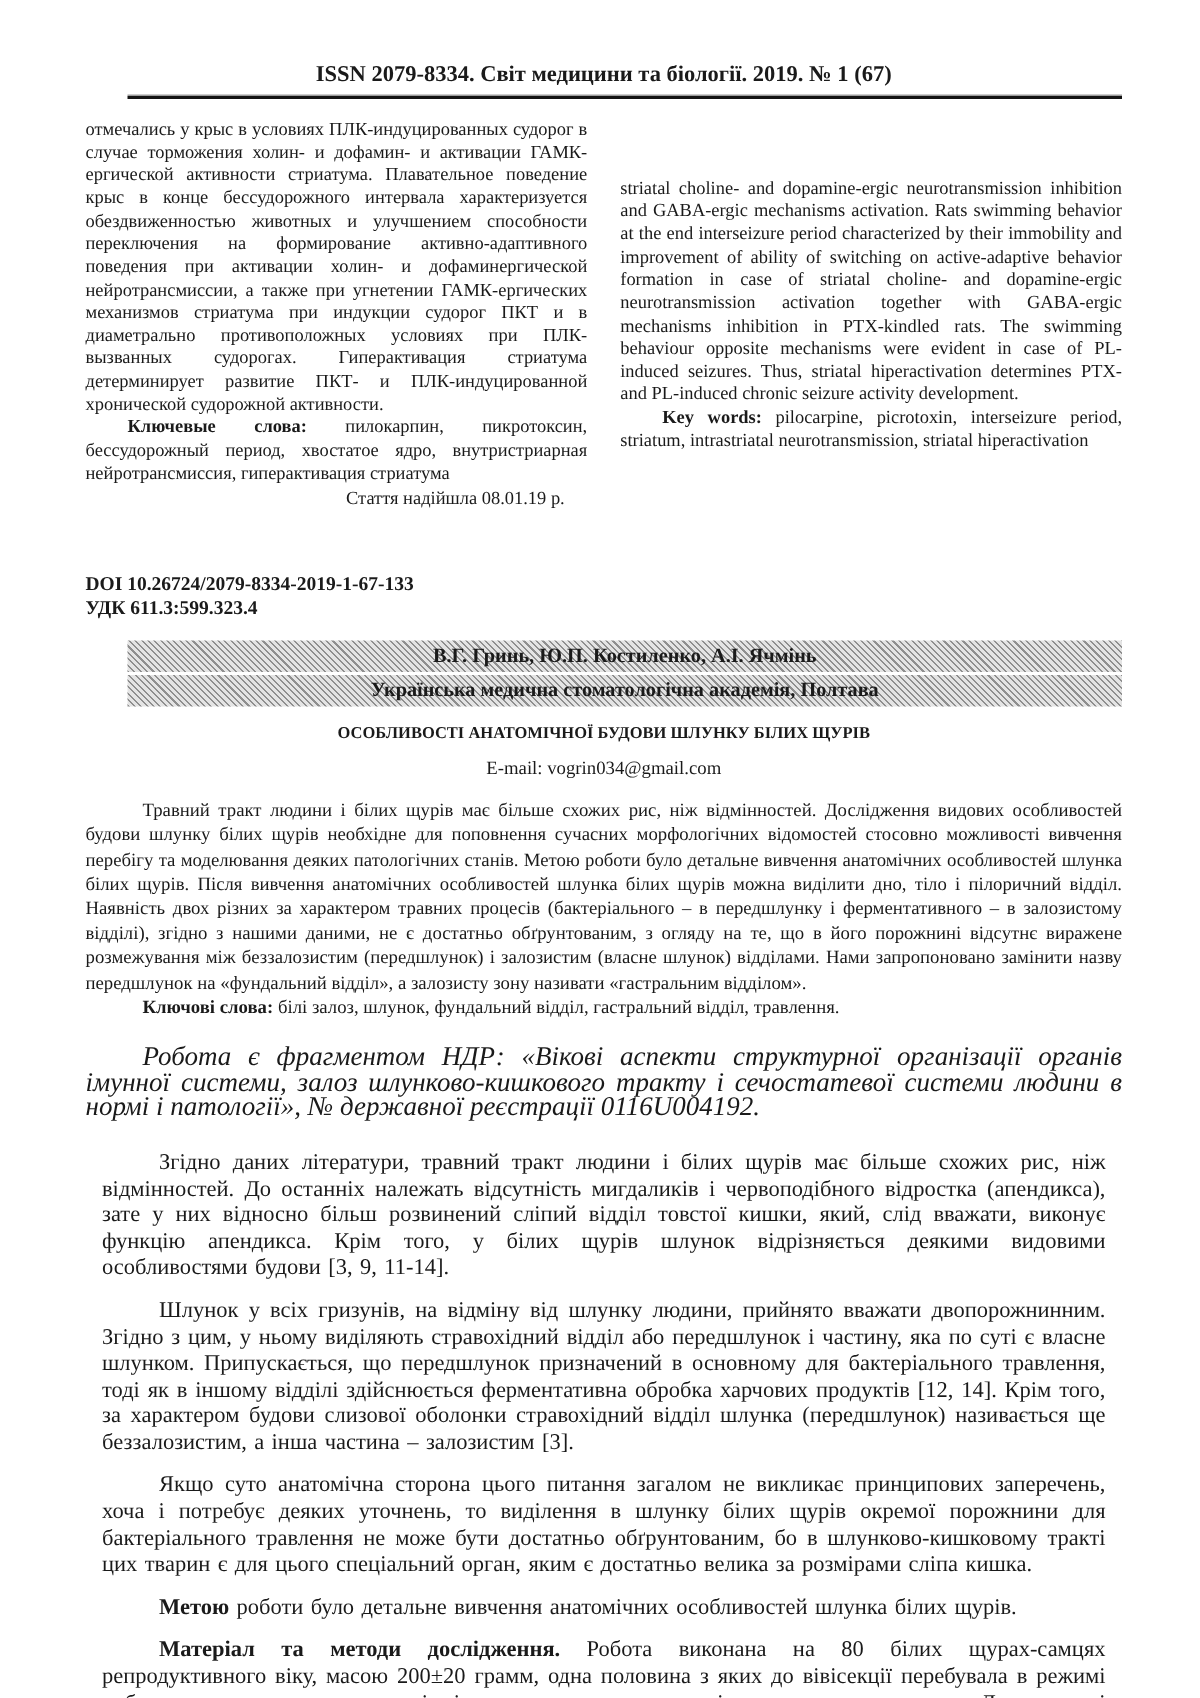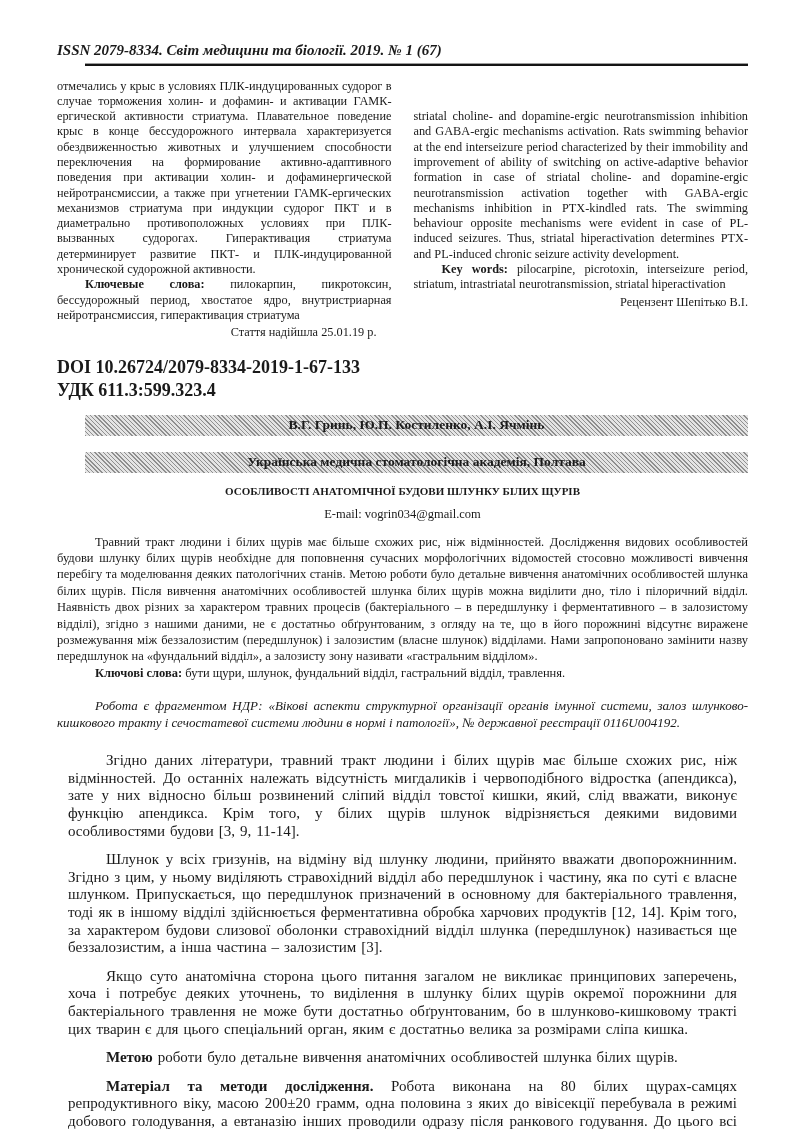--- a/index.html
+++ b/index.html
@@ -9,87 +9,86 @@
     margin:0 auto;
     background:#ffffff;
     color:#1a1a1a;
     font-family:"Liberation Serif", serif;
     box-sizing:border-box;
     padding:42px 52px 0 57px;
     overflow:hidden;
     display:flex;flex-direction:column;
   }
   .running-head{
-    text-align:left;
-    font-weight:bold;font-style:italic;
+    text-align:center;
+    font-weight:bold;
     font-size:15px;line-height:1.1;
   }
   .head-rule{
     margin-left:28px;margin-top:4px;
     height:1px;
     border-top:1px solid #9c9c9c;
     border-bottom:2.5px solid #141414;
   }
   .resume-columns{
     display:flex;gap:22px;
     margin-top:13px;
     align-items:center;
   }
   .resume-col{flex:1;font-size:12.3px;line-height:15.3px;}
   .resume-col p{margin:0;}
   .just{text-align:justify;}
   .kw-indent{text-indent:28px;}
   .received{text-align:right;padding-right:15px;margin-top:2px !important;}
   .reviewer{text-align:right;margin-top:2px !important;}
-  .ids{margin-top:15px;font-weight:bold;font-size:18px;line-height:1.28;}
+  .ids{margin-top:40px;font-weight:bold;font-size:13px;line-height:1.28;}
   .authors-block{margin-top:13px;}
   .hatch-bar{
     margin-left:28px;
     background:repeating-linear-gradient(45deg,#8f8f8f 0,#8f8f8f 1px,#e4e4e4 1px,#e4e4e4 3px);
     text-align:center;font-weight:bold;font-size:13.5px;
     padding:2px 0 3px 0;
   }
-  .hatch-bar + .hatch-bar{margin-top:16px;}
+  .hatch-bar + .hatch-bar{margin-top:2px;}
   .article-title{
     margin:12px 0 0 0;
     text-align:center;font-size:11px;font-weight:bold;
   }
   .email-line{margin-top:10px;text-align:center;font-size:12.5px;}
   .zigzag{display:block;margin:8px 0 0 28px;}
   .zigzag.second{margin-top:3px;}
   .abstract{margin-top:4px;font-size:12.5px;line-height:16.4px;}
   .abstract p{margin:0;text-indent:38px;font-family:Liberation Serif, serif;}
   .ndr-note{
-    margin:14px 0 0 0;font-size:13px;font-style:italic;
+    margin:14px 0 0 0;font-size:18px;font-style:italic;
     text-indent:38px;line-height:16.5px;
   }
   .body-text{margin-top:10px;font-size:15px;line-height:17.6px;word-spacing:1.2px;}
   .body-text p{margin:11px;text-indent:38px;}
   .page-footer{margin-top:auto;padding-bottom:38px;}
   .copyright{margin-left:71px;font-size:12px;}
   b{font-weight:bold;}
 </style>
 </head>
 <body>
 
 <div class="page">
 
   <div class="running-head">ISSN 2079-8334. Світ медицини та біології. 2019. № 1 (67)</div>
   <div class="head-rule"></div>
 
   <div class="resume-columns">
     <div class="resume-col">
       <p class="just">отмечались у крыс в условиях ПЛК-индуцированных судорог в случае торможения холин- и дофамин- и активации ГАМК-ергической активности стриатума. Плавательное поведение крыс в конце бессудорожного интервала характеризуется обездвиженностью животных и улучшением способности переключения на формирование активно-адаптивного поведения при активации холин- и дофаминергической нейротрансмиссии, а также при угнетении ГАМК-ергических механизмов стриатума при индукции судорог ПКТ и в диаметрально противоположных условиях при ПЛК-вызванных судорогах. Гиперактивация стриатума детерминирует развитие ПКТ- и ПЛК-индуцированной хронической судорожной активности.</p>
       <p class="just kw-indent"><b>Ключевые слова:</b><span> пилокарпин, пикротоксин, бессудорожный период, хвостатое ядро, внутристриарная нейротрансмиссия, гиперактивация стриатума</span></p>
-      <p class="received">Стаття надійшла 25.01.19 р.</p>
+      <p class="received">Стаття надійшла 08.01.19 р.</p>
     </div>
     <div class="resume-col">
       <p class="just">striatal choline- and dopamine-ergic neurotransmission inhibition and GABA-ergic mechanisms activation. Rats swimming behavior at the end interseizure period characterized by their immobility and improvement of ability of switching on active-adaptive behavior formation in case of striatal choline- and dopamine-ergic neurotransmission activation together with GABA-ergic mechanisms inhibition in PTX-kindled rats. The swimming behaviour opposite mechanisms were evident in case of PL-induced seizures. Thus, striatal hiperactivation determines PTX- and PL-induced chronic seizure activity development.</p>
       <p class="just kw-indent"><b>Key words:</b><span> pilocarpine, picrotoxin, interseizure period, striatum, intrastriatal neurotransmission, striatal hiperactivation</span></p>
-      <p class="reviewer">Рецензент Шепітько В.І.</p>
     </div>
   </div>
 
   <div class="ids">
     <div>DOI 10.26724/2079-8334-2019-1-67-133</div>
     <div>УДК 611.3:599.323.4</div>
   </div>
 
   <div class="authors-block">
     <div class="hatch-bar">В.Г. Гринь, Ю.П. Костиленко, А.І. Ячмінь</div>
@@ -100,21 +99,21 @@
 
   <div class="email-line">E-mail: vogrin034@gmail.com</div>
 
   <svg class="zigzag" width="663" height="11" viewBox="0 0 663 11">
     <path class="zig" fill="none" stroke="#c6c6c6" stroke-width="1" d="M0,6 L7,1 L14,6 L21,1 L28,6 L35,1 L42,6 L49,1 L56,6 L63,1 L70,6 L77,1 L84,6 L91,1 L98,6 L105,1 L112,6 L119,1 L126,6 L133,1 L140,6 L147,1 L154,6 L161,1 L168,6 L175,1 L182,6 L189,1 L196,6 L203,1 L210,6 L217,1 L224,6 L231,1 L238,6 L245,1 L252,6 L259,1 L266,6 L273,1 L280,6 L287,1 L294,6 L301,1 L308,6 L315,1 L322,6 L329,1 L336,6 L343,1 L350,6 L357,1 L364,6 L371,1 L378,6 L385,1 L392,6 L399,1 L406,6 L413,1 L420,6 L427,1 L434,6 L441,1 L448,6 L455,1 L462,6 L469,1 L476,6 L483,1 L490,6 L497,1 L504,6 L511,1 L518,6 L525,1 L532,6 L539,1 L546,6 L553,1 L560,6 L567,1 L574,6 L581,1 L588,6 L595,1 L602,6 L609,1 L616,6 L623,1 L630,6 L637,1 L644,6 L651,1 L658,6"></path>
     <path class="zig" fill="none" stroke="#c6c6c6" stroke-width="1" transform="translate(0,3.5)" d="M0,6 L7,1 L14,6 L21,1 L28,6 L35,1 L42,6 L49,1 L56,6 L63,1 L70,6 L77,1 L84,6 L91,1 L98,6 L105,1 L112,6 L119,1 L126,6 L133,1 L140,6 L147,1 L154,6 L161,1 L168,6 L175,1 L182,6 L189,1 L196,6 L203,1 L210,6 L217,1 L224,6 L231,1 L238,6 L245,1 L252,6 L259,1 L266,6 L273,1 L280,6 L287,1 L294,6 L301,1 L308,6 L315,1 L322,6 L329,1 L336,6 L343,1 L350,6 L357,1 L364,6 L371,1 L378,6 L385,1 L392,6 L399,1 L406,6 L413,1 L420,6 L427,1 L434,6 L441,1 L448,6 L455,1 L462,6 L469,1 L476,6 L483,1 L490,6 L497,1 L504,6 L511,1 L518,6 L525,1 L532,6 L539,1 L546,6 L553,1 L560,6 L567,1 L574,6 L581,1 L588,6 L595,1 L602,6 L609,1 L616,6 L623,1 L630,6 L637,1 L644,6 L651,1 L658,6"></path>
   </svg>
 
   <div class="abstract">
     <p class="just">Травний тракт людини і білих щурів має більше схожих рис, ніж відмінностей. Дослідження видових особливостей будови шлунку білих щурів необхідне для поповнення сучасних морфологічних відомостей стосовно можливості вивчення перебігу та моделювання деяких патологічних станів. Метою роботи було детальне вивчення анатомічних особливостей шлунка білих щурів. Після вивчення анатомічних особливостей шлунка білих щурів можна виділити дно, тіло і пілоричний відділ. Наявність двох різних за характером травних процесів (бактеріального – в передшлунку і ферментативного – в залозистому відділі), згідно з нашими даними, не є достатньо обґрунтованим, з огляду на те, що в його порожнині відсутнє виражене розмежування між беззалозистим (передшлунок) і залозистим (власне шлунок) відділами. Нами запропоновано замінити назву передшлунок на «фундальний відділ», а залозисту зону називати «гастральним відділом».</p>
-    <p class="just"><b>Ключові слова:</b><span> бути щури, шлунок, фундальний відділ, гастральний відділ, травлення.</span></p>
+    <p class="just"><b>Ключові слова:</b><span> білі залоз, шлунок, фундальний відділ, гастральний відділ, травлення.</span></p>
   </div>
 
   <svg class="zigzag second" width="663" height="11" viewBox="0 0 663 11">
     <path class="zig" fill="none" stroke="#c6c6c6" stroke-width="1" d="M0,6 L7,1 L14,6 L21,1 L28,6 L35,1 L42,6 L49,1 L56,6 L63,1 L70,6 L77,1 L84,6 L91,1 L98,6 L105,1 L112,6 L119,1 L126,6 L133,1 L140,6 L147,1 L154,6 L161,1 L168,6 L175,1 L182,6 L189,1 L196,6 L203,1 L210,6 L217,1 L224,6 L231,1 L238,6 L245,1 L252,6 L259,1 L266,6 L273,1 L280,6 L287,1 L294,6 L301,1 L308,6 L315,1 L322,6 L329,1 L336,6 L343,1 L350,6 L357,1 L364,6 L371,1 L378,6 L385,1 L392,6 L399,1 L406,6 L413,1 L420,6 L427,1 L434,6 L441,1 L448,6 L455,1 L462,6 L469,1 L476,6 L483,1 L490,6 L497,1 L504,6 L511,1 L518,6 L525,1 L532,6 L539,1 L546,6 L553,1 L560,6 L567,1 L574,6 L581,1 L588,6 L595,1 L602,6 L609,1 L616,6 L623,1 L630,6 L637,1 L644,6 L651,1 L658,6"></path>
     <path class="zig" fill="none" stroke="#c6c6c6" stroke-width="1" transform="translate(0,3.5)" d="M0,6 L7,1 L14,6 L21,1 L28,6 L35,1 L42,6 L49,1 L56,6 L63,1 L70,6 L77,1 L84,6 L91,1 L98,6 L105,1 L112,6 L119,1 L126,6 L133,1 L140,6 L147,1 L154,6 L161,1 L168,6 L175,1 L182,6 L189,1 L196,6 L203,1 L210,6 L217,1 L224,6 L231,1 L238,6 L245,1 L252,6 L259,1 L266,6 L273,1 L280,6 L287,1 L294,6 L301,1 L308,6 L315,1 L322,6 L329,1 L336,6 L343,1 L350,6 L357,1 L364,6 L371,1 L378,6 L385,1 L392,6 L399,1 L406,6 L413,1 L420,6 L427,1 L434,6 L441,1 L448,6 L455,1 L462,6 L469,1 L476,6 L483,1 L490,6 L497,1 L504,6 L511,1 L518,6 L525,1 L532,6 L539,1 L546,6 L553,1 L560,6 L567,1 L574,6 L581,1 L588,6 L595,1 L602,6 L609,1 L616,6 L623,1 L630,6 L637,1 L644,6 L651,1 L658,6"></path>
   </svg>
 
   <p class="ndr-note just">Робота є фрагментом НДР: «Вікові аспекти структурної організації органів імунної системи, залоз шлунково-кишкового тракту і сечостатевої системи людини в нормі і патології», № державної реєстрації 0116U004192.</p>
 
   <div class="body-text">

